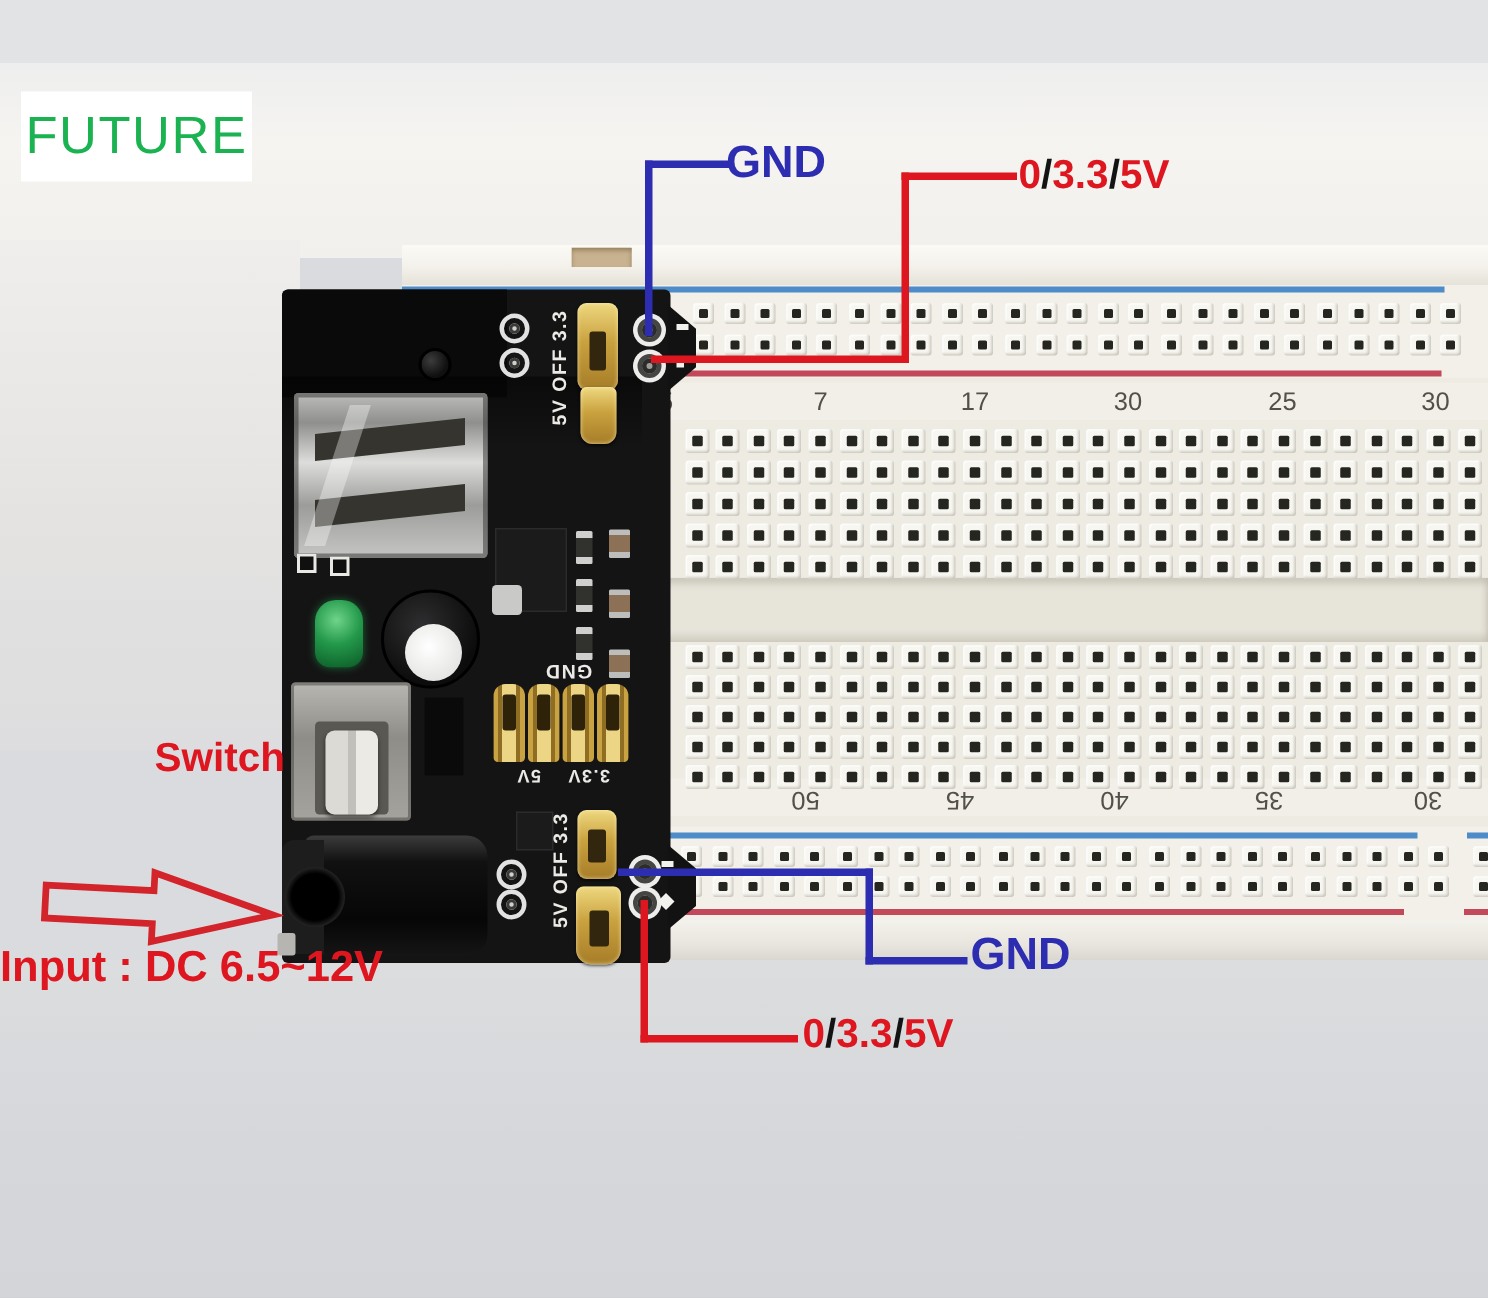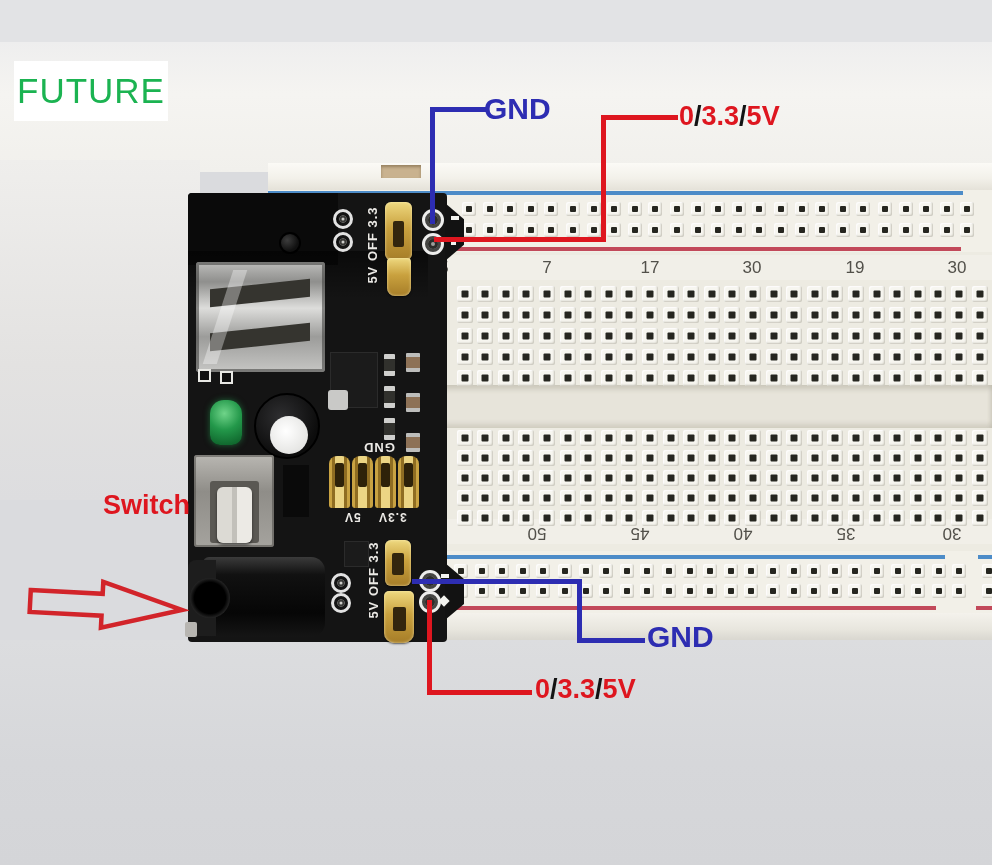--- a/index.html
+++ b/index.html
@@ -510,21 +510,21 @@
         <div class="cell g" style="left: 703.6px; top: 287px;"></div>
         <div class="cell g" style="left: 703.6px; top: 307px;"></div>
         <div class="cell g" style="left: 703.6px; top: 327px;"></div>
         <div class="cell g" style="left: 703.6px; top: 347px;"></div>
       </div>
 
     <span class="num" style="left:158px;top:95px;">5</span>
     <span class="num" style="left:261px;top:95px;">7</span>
     <span class="num" style="left:364px;top:95px;">17</span>
     <span class="num" style="left:466px;top:95px;">30</span>
-    <span class="num" style="left:569px;top:95px;">19</span>
+    <span class="num" style="left:569px;top:95px;">25</span>
     <span class="num" style="left:671px;top:95px;">30</span>
 
     <span class="num flip" style="left:148px;top:360px;">55</span>
     <span class="num flip" style="left:251px;top:360px;">50</span>
     <span class="num flip" style="left:354px;top:360px;">45</span>
     <span class="num flip" style="left:457px;top:360px;">40</span>
     <span class="num flip" style="left:560px;top:360px;">35</span>
     <span class="num flip" style="left:666px;top:360px;">30</span>
   </div>
 
@@ -628,18 +628,19 @@
   <div class="lbl blue" style="left:484px;top:92px;font-size:30px;">GND</div>
 
   <div class="lbl red volt" style="left:679px;top:101px;font-size:27px;"><span>0</span><span class="blk">/</span><span>3.3</span><span class="blk">/</span><span>5V</span></div>
 
   <div class="lbl red" style="left:103px;top:490px;font-size:27px;">Switch</div>
 
   <svg class="arrow" width="165" height="62">
     <polygon points="6,18 78,18 78,6 158,30 78,52 78,40 6,40" fill="none" stroke="#d2242a" stroke-width="4.5" stroke-linejoin="miter"></polygon>
   </svg>
 
+  <div class="lbl red" style="left:0px;top:629px;font-size:29px;">Input : DC 6.5~12V</div>
 
   <div class="lbl blue" style="left:647px;top:620px;font-size:30px;">GND</div>
 
   <div class="lbl red volt" style="left:535px;top:674px;font-size:27px;"><span>0</span><span class="blk">/</span><span>3.3</span><span class="blk">/</span><span>5V</span></div>
 
 </div>
 
 </body></html>

